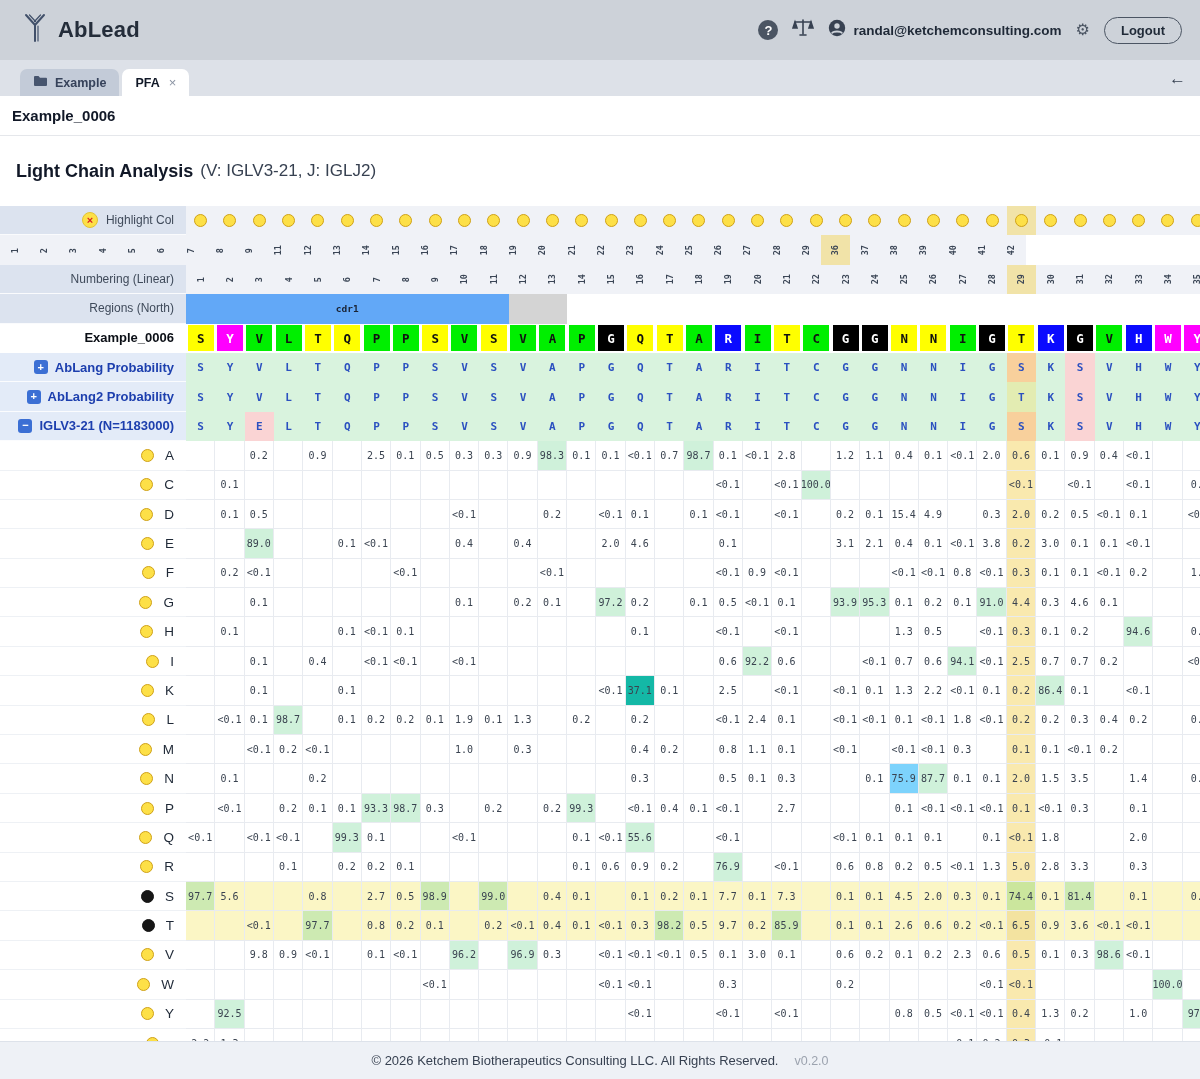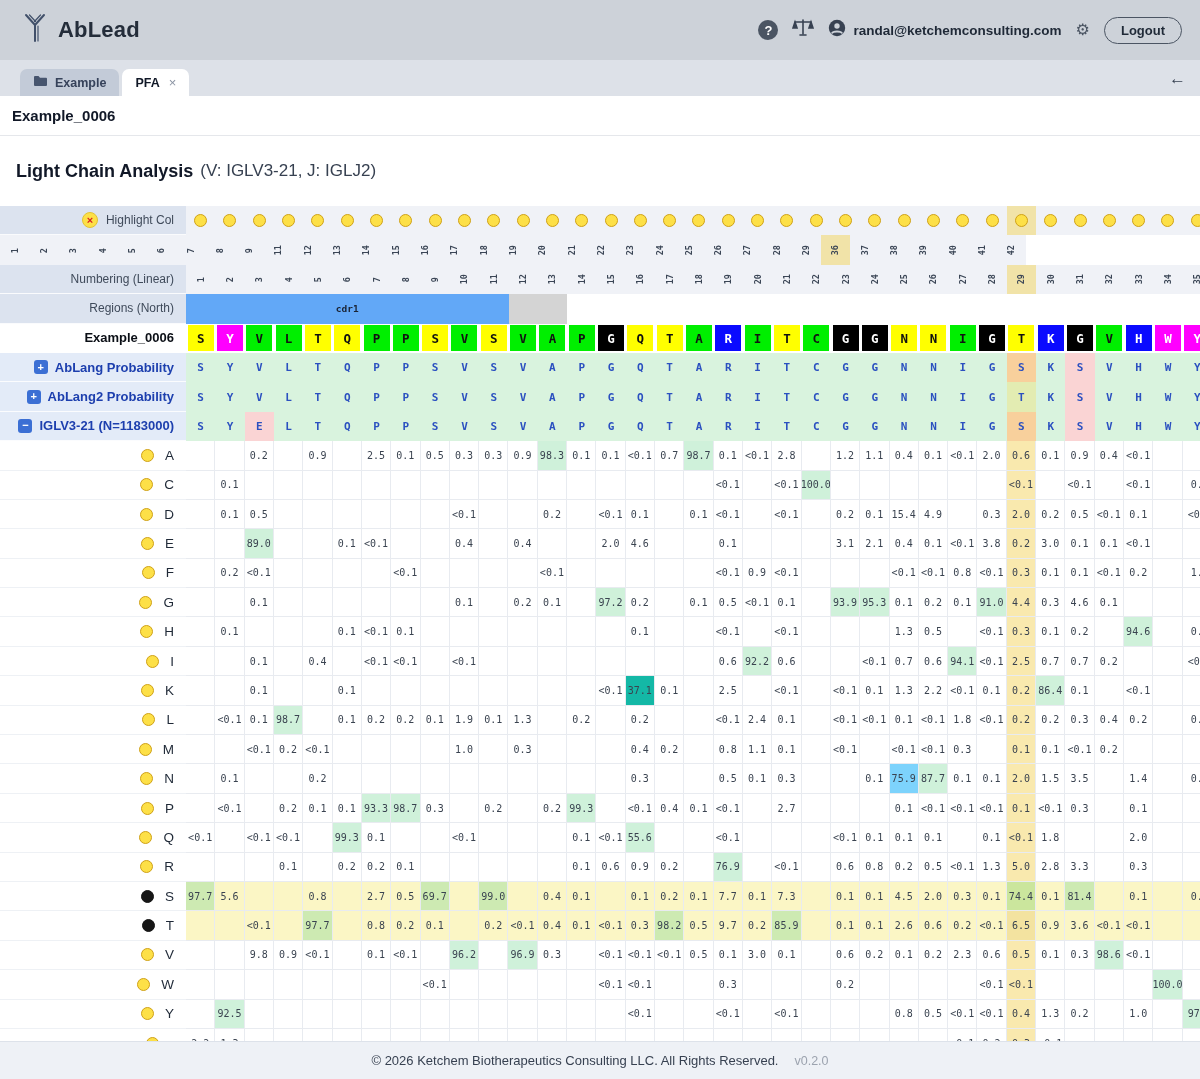--- a/index.html
+++ b/index.html
@@ -1382,21 +1382,21 @@
       </div>
       <div class="cells">
         <div class="cell mx-cell" style="background: rgb(205, 234, 178);">97.7</div>
         <div class="cell mx-cell" style="background: rgb(251, 246, 197);">5.6</div>
         <div class="cell mx-cell" style="background: rgb(251, 246, 197);"></div>
         <div class="cell mx-cell" style="background: rgb(251, 246, 197);"></div>
         <div class="cell mx-cell" style="background: rgb(251, 246, 197);">0.8</div>
         <div class="cell mx-cell" style="background: rgb(251, 246, 197);"></div>
         <div class="cell mx-cell" style="background: rgb(251, 246, 197);">2.7</div>
         <div class="cell mx-cell" style="background: rgb(251, 246, 197);">0.5</div>
-        <div class="cell mx-cell" style="background: rgb(205, 234, 178);">69.7</div>
+        <div class="cell mx-cell" style="background: rgb(205, 234, 178);">98.9</div>
         <div class="cell mx-cell" style="background: rgb(251, 246, 197);"></div>
         <div class="cell mx-cell" style="background: rgb(205, 234, 178);">99.0</div>
         <div class="cell mx-cell" style="background: rgb(251, 246, 197);"></div>
         <div class="cell mx-cell" style="background: rgb(251, 246, 197);">0.4</div>
         <div class="cell mx-cell" style="background: rgb(251, 246, 197);">0.1</div>
         <div class="cell mx-cell" style="background: rgb(251, 246, 197);"></div>
         <div class="cell mx-cell" style="background: rgb(251, 246, 197);">0.1</div>
         <div class="cell mx-cell" style="background: rgb(251, 246, 197);">0.2</div>
         <div class="cell mx-cell" style="background: rgb(251, 246, 197);">0.1</div>
         <div class="cell mx-cell" style="background: rgb(251, 246, 197);">7.7</div>

